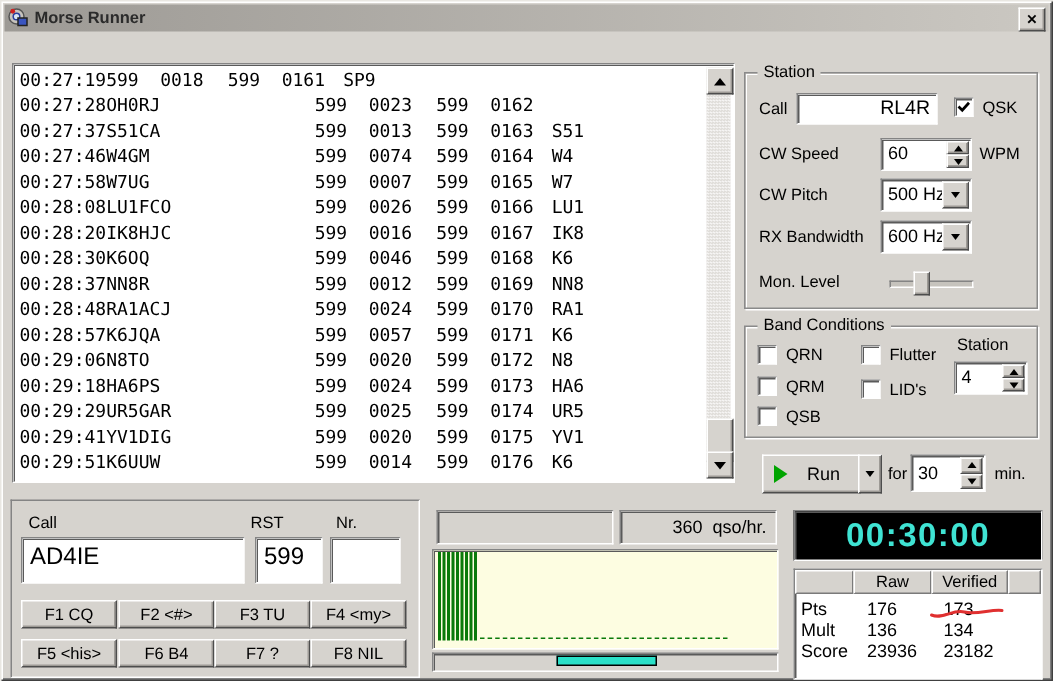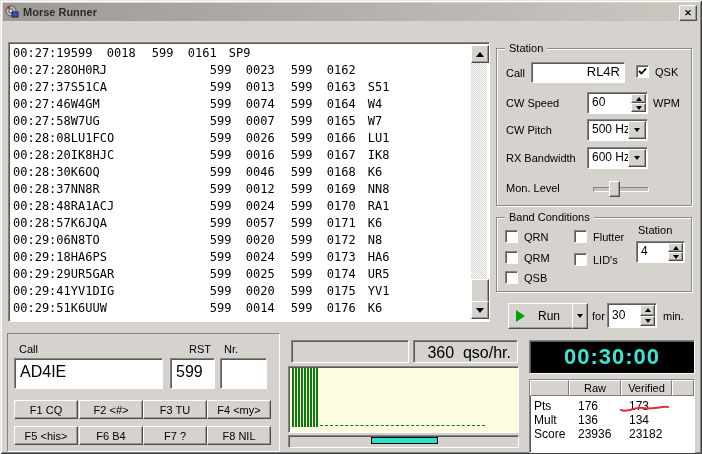--- a/index.html
+++ b/index.html
@@ -58,21 +58,21 @@
   .sliderthumb{position:absolute;width:9px;height:14px;}
   
   .play{width:0;height:0;border-left:9px solid #00A400;border-top:6px solid transparent;border-bottom:6px solid transparent;}
   
   #entry{left:7px;top:333px;width:271px;height:117px;border:1px solid;border-color:#848484 #fff #fff #848484;}
   .bigval{font-size:16px;line-height:26px;padding-left:5px;white-space:pre;}
   .fkey{position:absolute;width:62px;height:17px;display:flex;align-items:center;justify-content:center;font-size:11px;}
   
   #rp1{left:291px;top:340px;width:116px;height:21px;}
   #rp2{left:413px;top:340px;width:103px;height:21px;}
-  #rp2 span{display:block;text-align:right;padding:3px 6px 0 0;font-size:16px;white-space:pre;}
+  #rp2 span{display:block;text-align:right;padding:3px 6px 0 0;font-size:12px;white-space:pre;}
   #hist{left:288px;top:366px;width:229px;height:65px;background:#FDFDE1;}
   #histbars{position:absolute;left:3px;top:1px;height:59px;font-size:0;}
   #histbars i{display:inline-block;width:2px;height:59px;background:#0A7A0A;margin-right:1px;}
   #histdash{position:absolute;left:31px;top:58px;width:165px;border-top:1px dashed #0A7A0A;}
   #ptrack{left:288px;top:435px;width:229px;height:11px;background:#D6D3CE;}
   #pteal{position:absolute;left:82px;top:1px;width:65px;height:5px;background:#2BE0C8;border:1px solid #000;}
   
   #timer{left:529px;top:340px;width:164px;height:32px;background:#000;display:flex;align-items:center;justify-content:center;}
   #timer span{font-size:22px;font-weight:bold;color:#3FE3D3;letter-spacing:1px;}
   #score{left:529px;top:379px;width:164px;height:72px;background:#fff;}
@@ -360,21 +360,21 @@
         </div>
     </div>
   </div>
   <span class="lbl" style="left:663px;top:310px;">min.</span>
 
   <div id="entry" class="abs">
     <span class="lbl" style="left:11px;top:9px;">Call</span>
     <div class="field sk" style="left:6px;top:24px;width:147px;height:29px;">
       <div class="bigval">AD4IE</div>
     </div>
-    <span class="lbl" style="left:181px;top:9px;">RST</span>
+    <span class="lbl" style="left:159px;top:9px;">RST</span>
     <div class="field sk" style="left:162px;top:24px;width:43px;height:29px;">
       <div class="bigval">599</div>
     </div>
     <span class="lbl" style="left:216px;top:9px;">Nr.</span>
     <div class="field sk" style="left:212px;top:24px;width:45px;height:29px;">
       <div class="bigval"></div>
     </div>
     <div class="fkey rz" style="left:6px;top:66px;">F1 CQ</div>
     <div class="fkey rz" style="left:71px;top:66px;">F2 &lt;#&gt;</div>
     <div class="fkey rz" style="left:135px;top:66px;">F3 TU</div>

